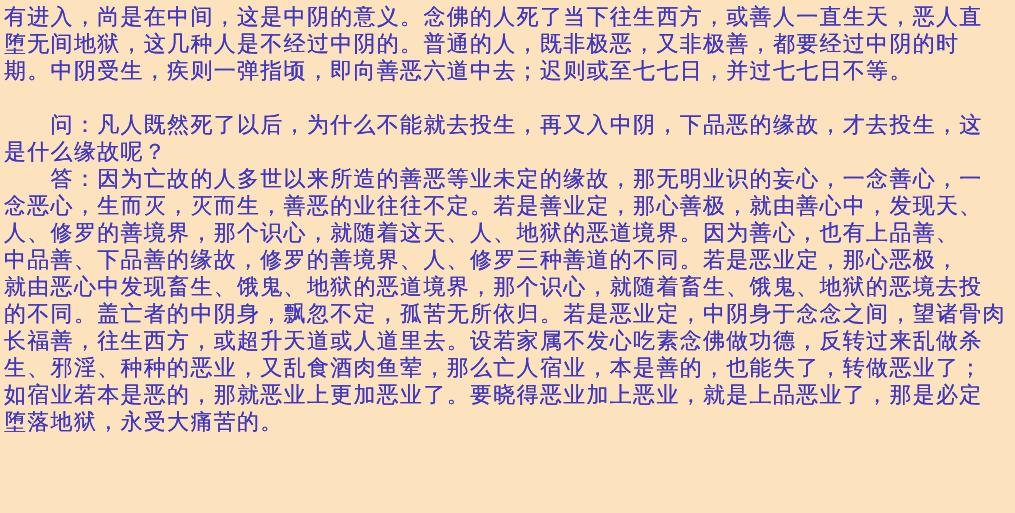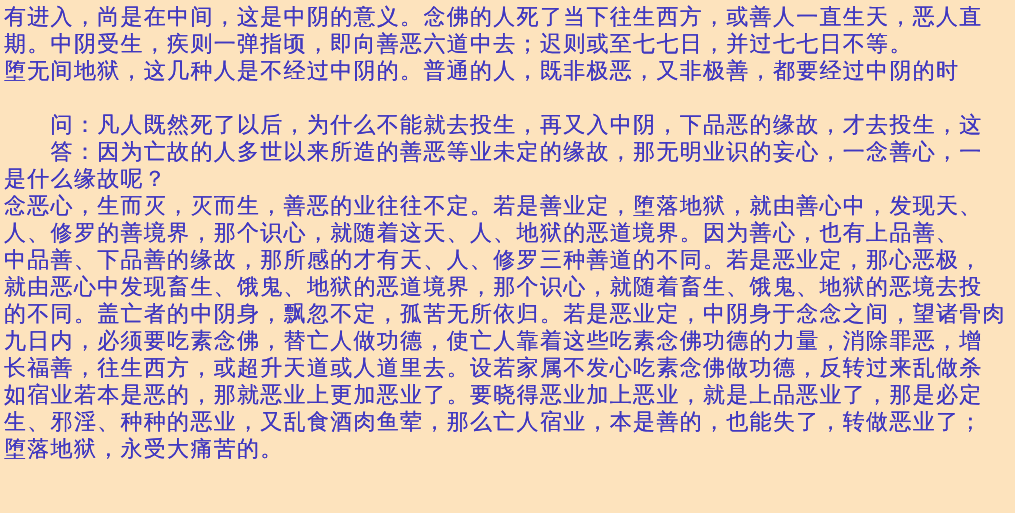--- a/index.html
+++ b/index.html
@@ -27,29 +27,28 @@
     white-space: nowrap;
     height: 27px;
     line-height: 27px;
   }
 </style>
 </head>
 <body style="--bg: #fde3bd; --fg: #4038c0;">
 
 <div class="page">
   <div class="line">有进入，尚是在中间，这是中阴的意义。念佛的人死了当下往生西方，或善人一直生天，恶人直</div>
+  <div class="line">堕无间地狱，这几种人是不经过中阴的。普通的人，既非极恶，又非极善，都要经过中阴的时</div>
   <div class="line">期。中阴受生，疾则一弹指顷，即向善恶六道中去；迟则或至七七日，并过七七日不等。</div>
-  <div class="line">堕无间地狱，这几种人是不经过中阴的。普通的人，既非极恶，又非极善，都要经过中阴的时</div>
   <div class="line"></div>
   <div class="line">　　问：凡人既然死了以后，为什么不能就去投生，再又入中阴，下品恶的缘故，才去投生，这</div>
+  <div class="line">是什么缘故呢？</div>
   <div class="line">　　答：因为亡故的人多世以来所造的善恶等业未定的缘故，那无明业识的妄心，一念善心，一</div>
-  <div class="line">是什么缘故呢？</div>
-  <div class="line">念恶心，生而灭，灭而生，善恶的业往往不定。若是善业定，堕落地狱，就由善心中，发现天、</div>
+  <div class="line">念恶心，生而灭，灭而生，善恶的业往往不定。若是善业定，那心善极，就由善心中，发现天、</div>
   <div class="line">人、修罗的善境界，那个识心，就随着这天、人、地狱的恶道境界。因为善心，也有上品善、</div>
-  <div class="line">中品善、下品善的缘故，那所感的才有天、人、修罗三种善道的不同。若是恶业定，那心恶极，</div>
+  <div class="line">中品善、下品善的缘故，修罗的善境界、人、修罗三种善道的不同。若是恶业定，那心恶极，</div>
   <div class="line">就由恶心中发现畜生、饿鬼、地狱的恶道境界，那个识心，就随着畜生、饿鬼、地狱的恶境去投</div>
   <div class="line">的不同。盖亡者的中阴身，飘忽不定，孤苦无所依归。若是恶业定，中阴身于念念之间，望诸骨肉</div>
-  <div class="line">九日内，必须要吃素念佛，替亡人做功德，使亡人靠着这些吃素念佛功德的力量，消除罪恶，增</div>
   <div class="line">长福善，往生西方，或超升天道或人道里去。设若家属不发心吃素念佛做功德，反转过来乱做杀</div>
+  <div class="line">生、邪淫、种种的恶业，又乱食酒肉鱼荤，那么亡人宿业，本是善的，也能失了，转做恶业了；</div>
   <div class="line">如宿业若本是恶的，那就恶业上更加恶业了。要晓得恶业加上恶业，就是上品恶业了，那是必定</div>
-  <div class="line">生、邪淫、种种的恶业，又乱食酒肉鱼荤，那么亡人宿业，本是善的，也能失了，转做恶业了；</div>
   <div class="line">堕落地狱，永受大痛苦的。</div>
 </div>
 
 </body></html>

